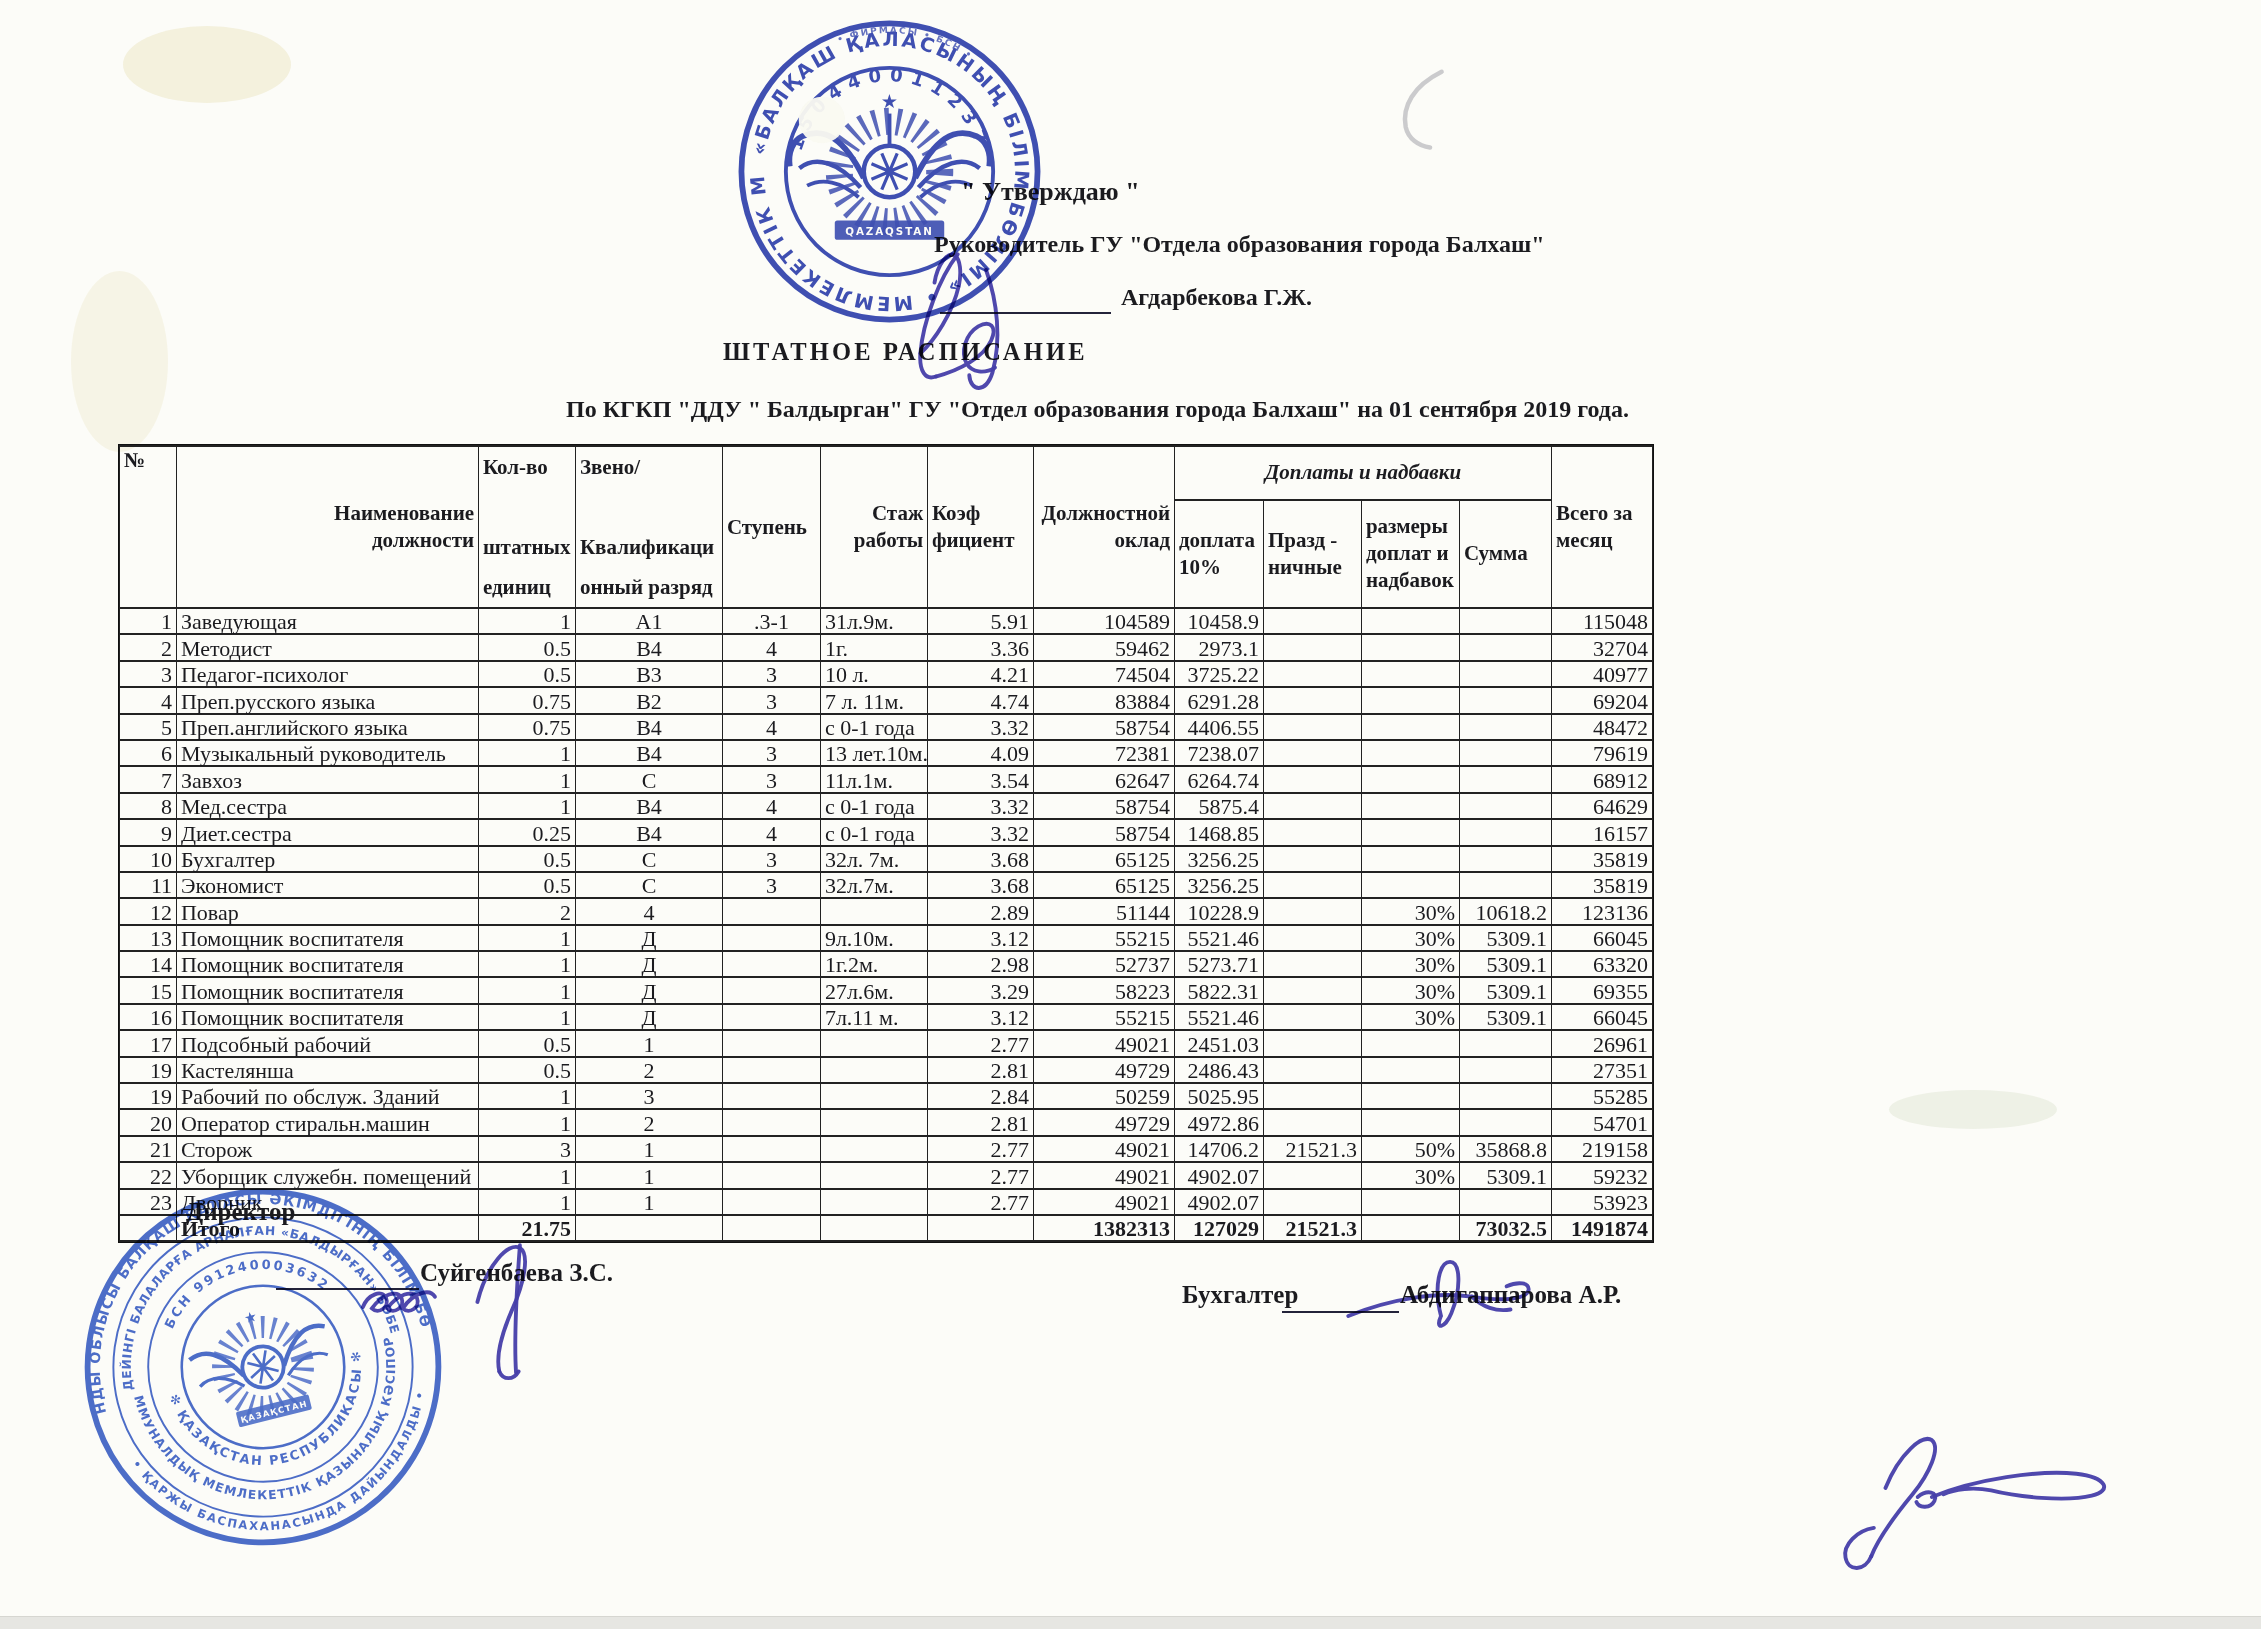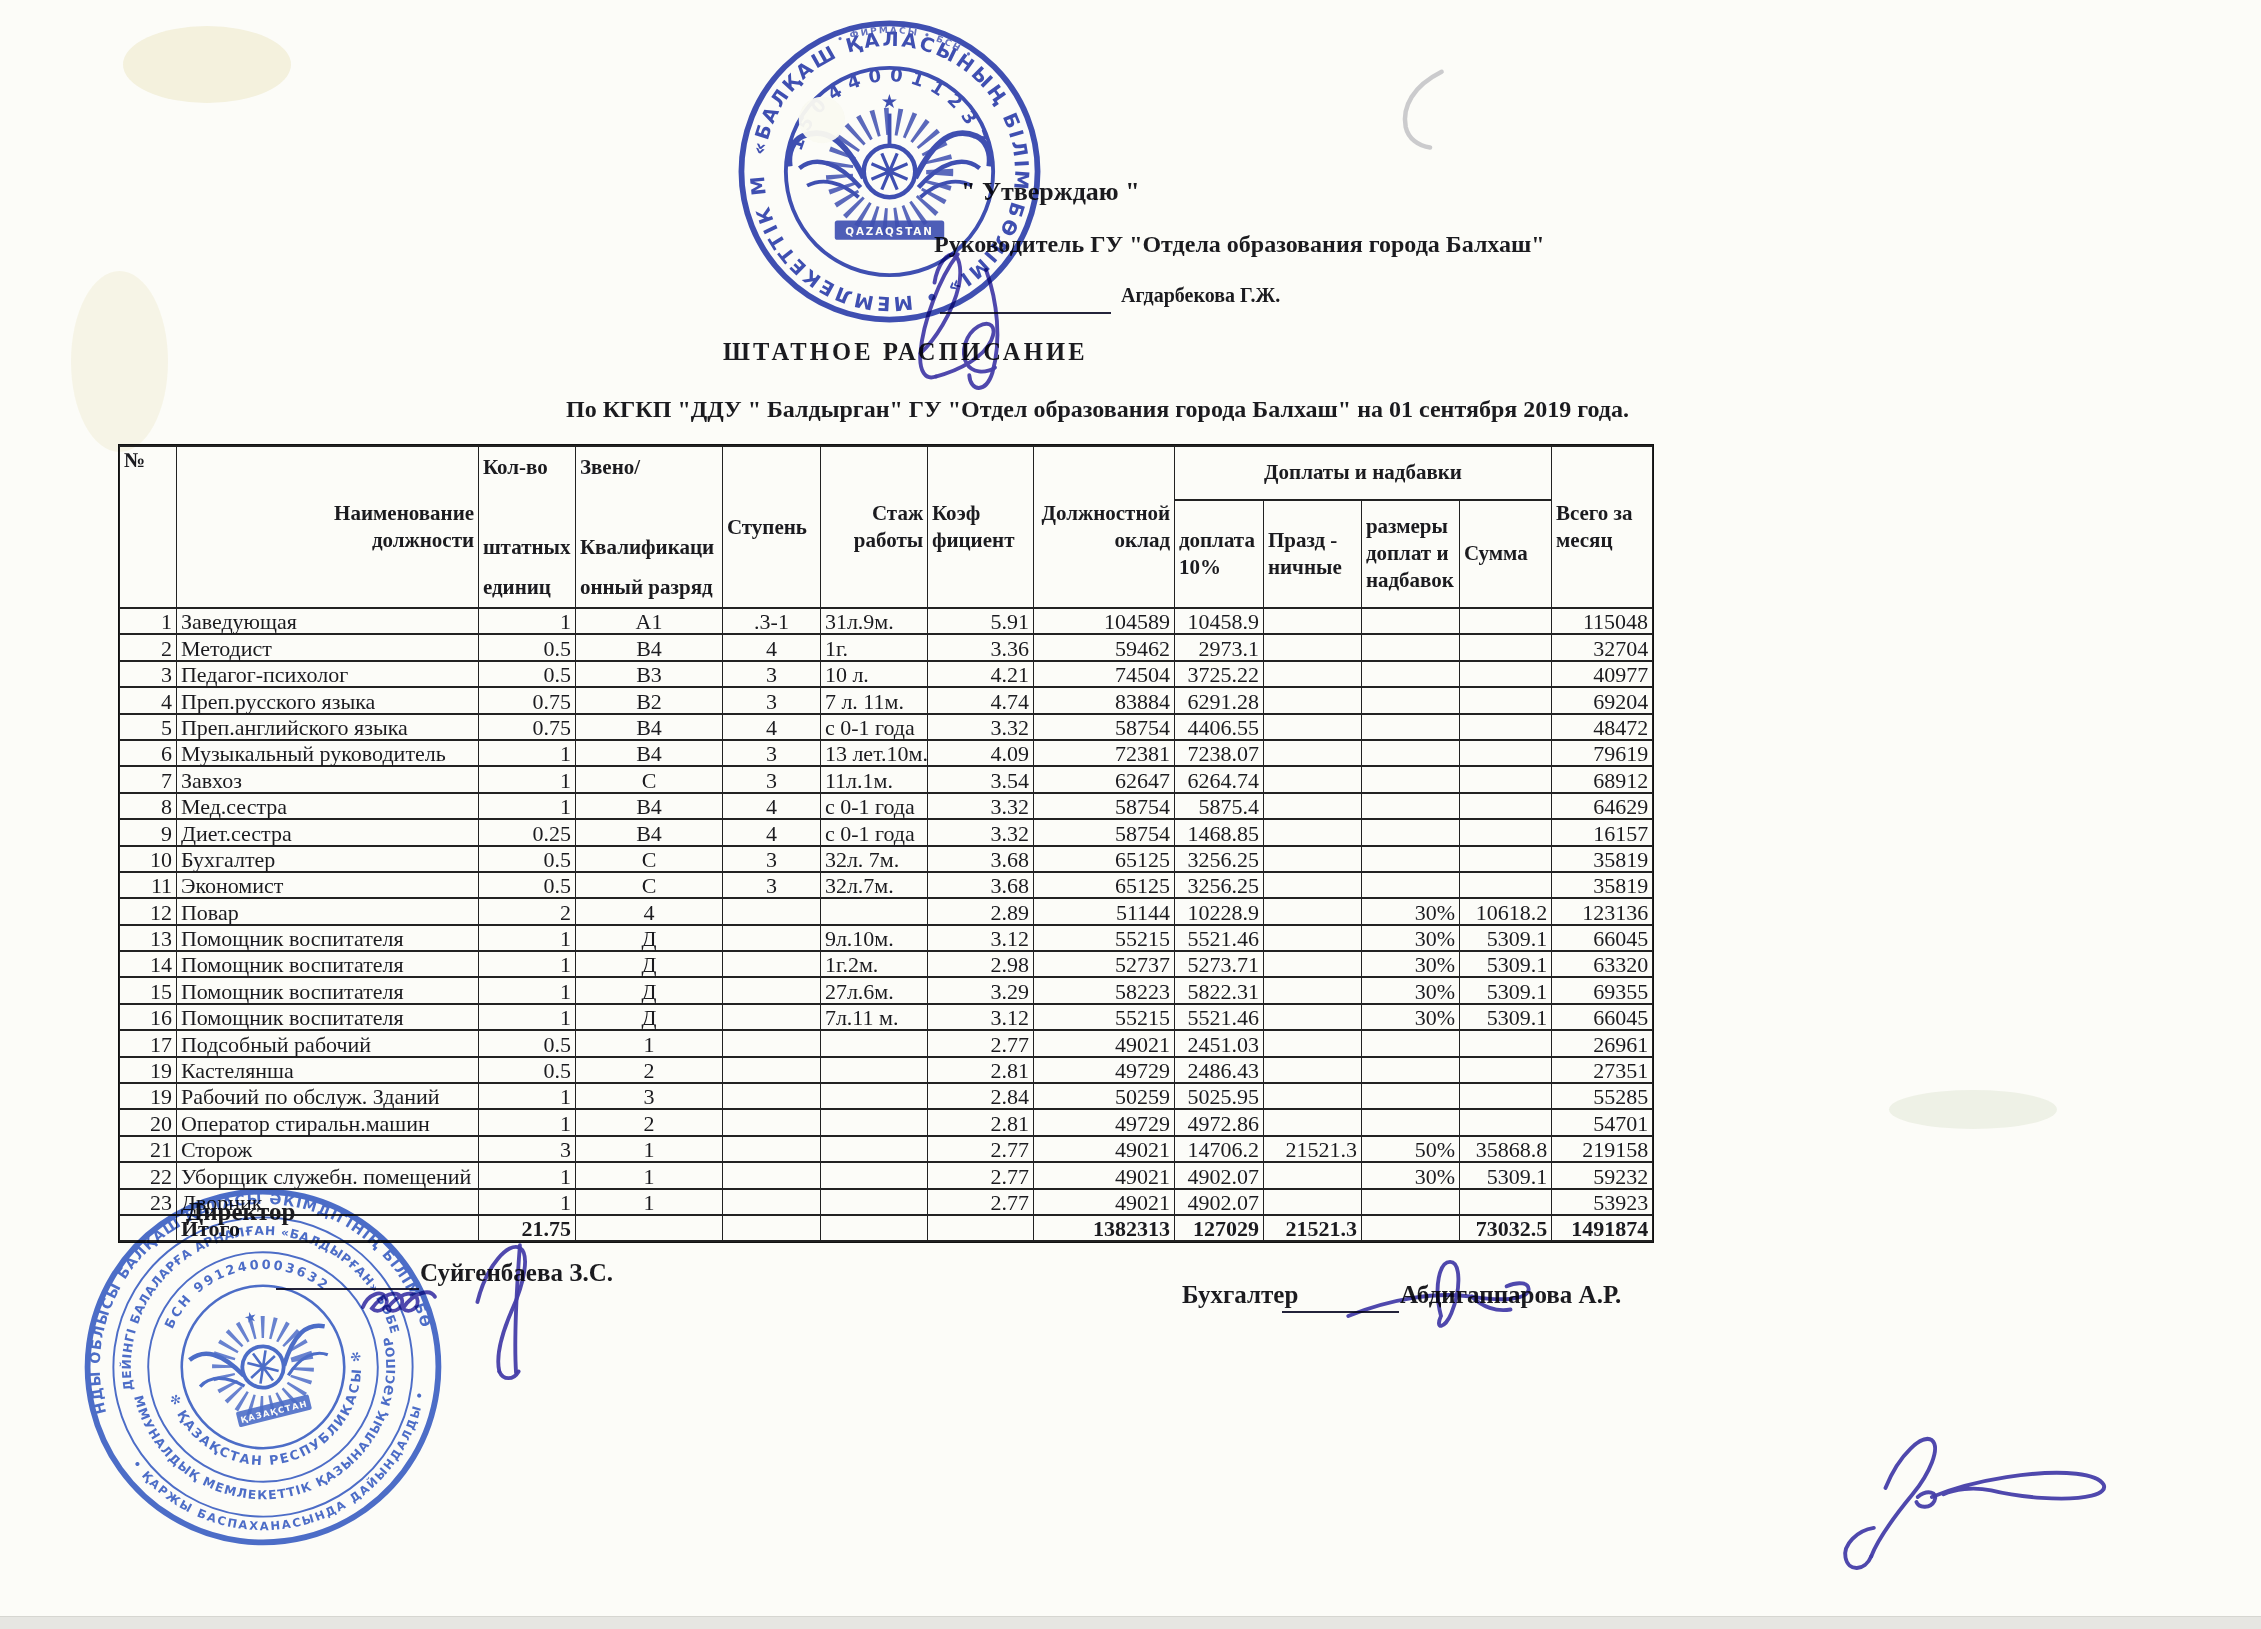--- a/index.html
+++ b/index.html
@@ -8,21 +8,21 @@
     background:#fcfcf8; overflow:hidden;
     font-family:"Liberation Serif", serif; color:#1b1b1f;
   }
   .smudge{position:absolute; border-radius:50%; pointer-events:none; z-index:0;}
   .scan-edge{position:absolute; left:0; bottom:0; width:100%; height:13px;
     background:#e6e6e2; border-top:1.3px solid #d6d6d1; z-index:0;}
   
   .doc-text{position:absolute; font-weight:bold; line-height:1.12; white-space:nowrap; z-index:2;}
   .t-quote{left:961px; top:177px; font-size:26px;}
   .t-head{left:934px; top:231px; font-size:24px;}
-  .t-name{left:1121px; top:284px; font-size:20px;}
+  .t-name{left:1121px; top:284px; font-size:24px;}
   .sig-line{position:absolute; border-bottom:2.6px solid #23233a; z-index:2;}
   .l-approver{left:940px; top:289px; width:171px; height:23px;}
   .t-title{left:723px; top:338px; font-size:24.5px; letter-spacing:3.2px;}
   .t-subtitle{left:566px; top:396px; font-size:24px;}
   .t-director{left:186px; top:1198px; font-size:25px;}
   .t-director-name{left:420px; top:1259px; font-size:25px;}
   .l-director{left:276px; top:1265px; width:143px; height:23px;}
   .t-accountant{left:1182px; top:1281px; font-size:25px;}
   .t-accountant-name{left:1400px; top:1281px; font-size:25px;}
   .l-accountant{left:1282px; top:1288px; width:117px; height:23px;}
@@ -38,21 +38,21 @@
     overflow:visible; padding:0 3.9px;
   }
   table.staff{border:1.9px solid #111; outline:1.9px solid #111;}
   thead th{
     font-weight:bold; font-size:21px; line-height:27px;
     white-space:pre-line; text-align:left; vertical-align:middle;
   }
   th.th-top{vertical-align:top; line-height:40px; padding-top:2.6px;}
   th.th-no{vertical-align:top; padding-top:1.3px;}
   th.th-center{text-align:right;}
-  th.th-group{height:48px; text-align:center; vertical-align:middle; font-size:21px;}
+  th.th-group{height:48px; text-align:center; vertical-align:middle; font-size:21px;font-style:italic;}
   tr.hrow-b th{height:99px;}
   tbody td{
     height:21px; font-size:22px; line-height:23px;
     vertical-align:bottom; padding-bottom:1.3px; white-space:nowrap;
   }
   tbody tr{height:26.4px;}
   td.a-l{text-align:left;}
   td.a-r{text-align:right;}
   td.a-c{text-align:center;}
   tr.row-totals td{font-weight:bold;}

